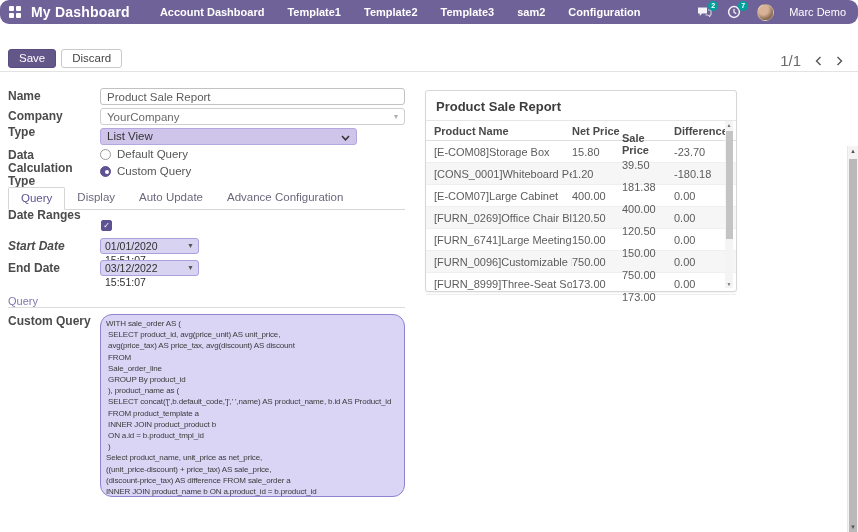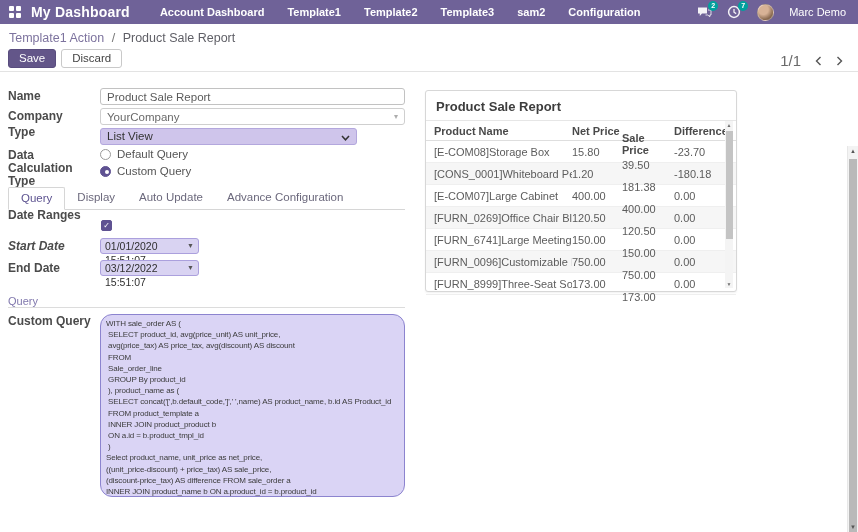--- a/index.html
+++ b/index.html
@@ -1,20 +1,20 @@
 <!DOCTYPE html>
 <html><head>
 <meta charset="utf-8">
 <style>
   * { margin:0; padding:0; box-sizing:border-box; }
   html,body { width:858px; height:532px; background:#fff; font-family:"Liberation Sans", sans-serif; overflow:hidden; }
   .stage { position:relative; width:858px; height:532px; background:#fff; overflow:hidden; }
 
   
-  .navbar { position:absolute; top:0; left:0; right:0; height:24px; background:#6f6298; display:flex; align-items:center; color:#fff; }
+  .navbar { position:absolute; top:0; left:0; right:0; height:24px; background:#6f6298; display:flex; align-items:center; color:#fff;border-radius:9px; }
   .apps-icon { width:12px; height:12px; margin-left:9px; display:grid; grid-template-columns:5px 5px; grid-template-rows:5px 5px; gap:2px; cursor:pointer; }
   .apps-icon span { background:#fff; border-radius:1px; }
   .brand { font-size:14px; font-weight:600; margin-left:10px; margin-right:30px; letter-spacing:.2px; cursor:pointer; }
   .menu { display:flex; align-items:center; gap:23px; font-size:11px; font-weight:600; }
   .menu span { cursor:pointer; white-space:nowrap; }
   .nav-right { margin-left:auto; display:flex; align-items:center; gap:15px; padding-right:12px; }
   .icon-wrap { position:relative; width:15px; height:14px; cursor:pointer; }
   .badge { position:absolute; top:-4px; right:-6px; background:#00a09d; color:#fff; font-size:7px; font-weight:bold; min-width:10px; height:10px; line-height:10px; border-radius:6px; text-align:center; padding:0 1px; }
   .avatar { width:17px; height:17px; border-radius:50%; background:radial-gradient(circle at 35% 30%, #d7b296 0 35%, #8a6a50 70%, #5d4334 100%); border:1px solid rgba(255,255,255,.35); cursor:pointer; }
   .user-name { font-size:11px; cursor:pointer; }
@@ -106,25 +106,20 @@
             <path d="M7 4v3.2l2.2 1.4" stroke="#ffffff" stroke-width="1.3" fill="none" opacity="0.92"></path>
           </svg>
         <span class="badge">7</span>
       </div>
       <div class="avatar"></div>
       <div class="user-name">Marc Demo</div>
     </div>
   </div>
 
   <div class="control">
-    <div class="breadcrumb">
-      <span class="bc-link">Template1 Action</span>
-      <span class="bc-sep">/</span>
-      <span class="bc-current">Product Sale Report</span>
-    </div>
     <div class="btn-row">
       <button class="btn btn-primary">Save</button>
       <button class="btn btn-secondary">Discard</button>
     </div>
     <div class="pager">
       <span class="pager-count">1/1</span>
       <span class="pager-btn">
           <svg width="7" height="10" viewBox="0 0 7 10">
             <polyline points="5.5,1 1.5,5 5.5,9" fill="none" stroke="#555" stroke-width="1.4"></polyline>
           </svg>

